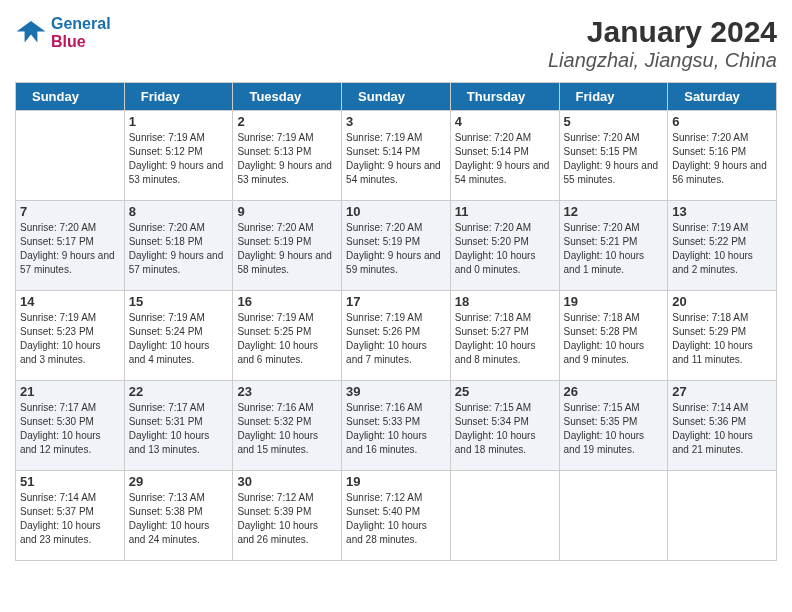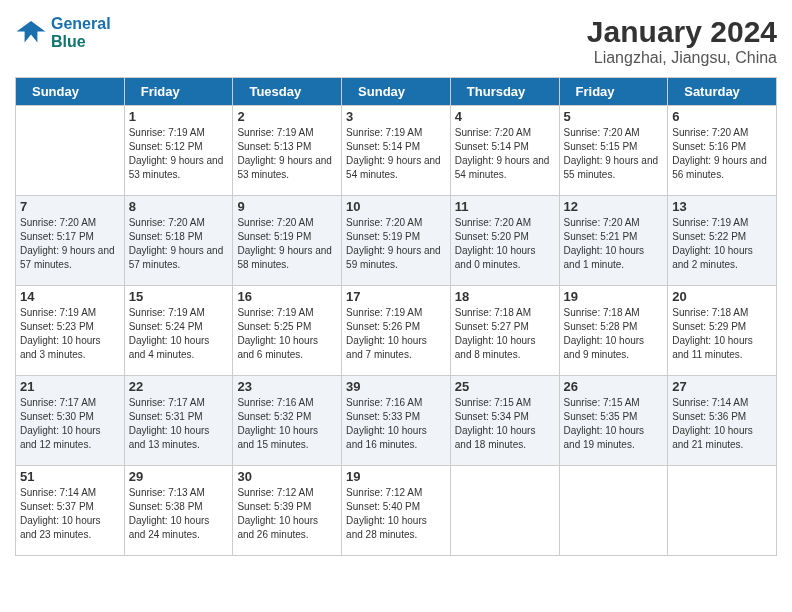--- a/index.html
+++ b/index.html
@@ -36,22 +36,23 @@
     }
     .title-area {
       text-align: right;
     }
     .month-title {
       font-size: 30px;
       font-weight: bold;
       color: #333;
     }
     .location {
-      font-size: 16px;
+      font-size: 20px;
       color: #555;
+      font-style: italic;
     }
     .calendar {
       width: 100%;
       border-collapse: collapse;
       table-layout: fixed;
     }
     .calendar th {
       background-color: #1a6fad;
       color: white;
       font-size: 13px;
@@ -92,21 +93,21 @@
 </head>
 <body>
 
 <div class="header">
   <div class="logo">
     <svg class="logo-bird" viewBox="0 0 40 40" xmlns="http://www.w3.org/2000/svg">
       <polygon points="20,5 38,18 28,18 28,32 20,22 12,32 12,18 2,18" fill="#1a6fad"></polygon>
     </svg>
     <div class="logo-text">
       <span>General</span><br>
-      <span style="color:#0f766e;text-align:right;">Blue</span>
+      <span style="color:#be185d;text-align:right;">Blue</span>
     </div>
   </div>
   <div class="title-area">
     <div class="month-title">January 2024</div>
     <div class="location">Liangzhai, Jiangsu, China</div>
   </div>
 </div>
 
 <table class="calendar">
   <thead>

